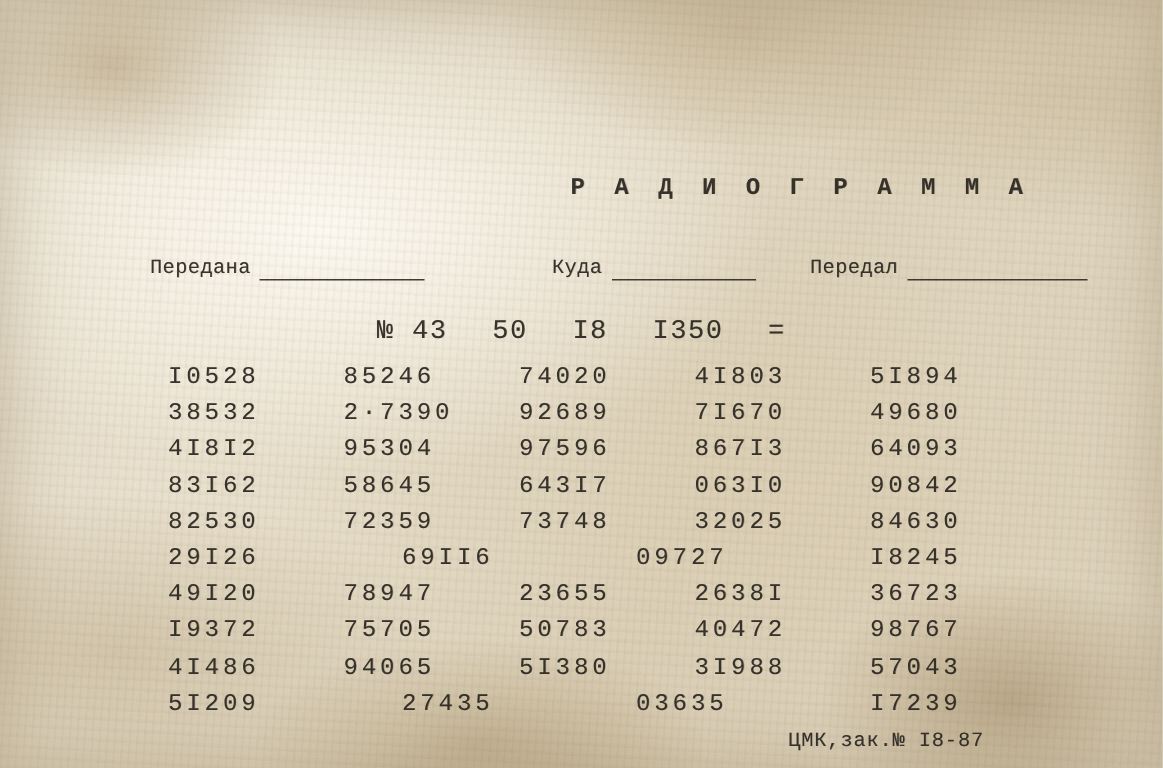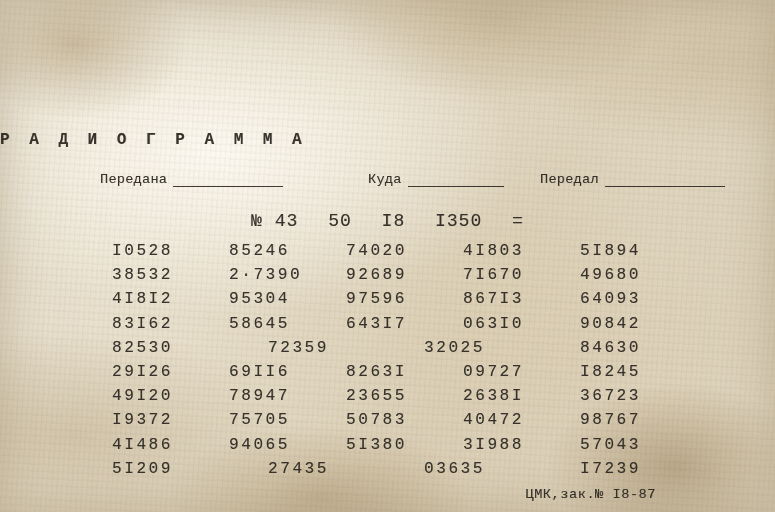--- a/index.html
+++ b/index.html
@@ -75,24 +75,24 @@
 
   
   .ink {
     color: #2a2620;
     text-shadow: 0.4px 0.3px 0 rgba(60,52,40,0.35);
     opacity: 0.93;
   }
 
   #form-title {
     position: absolute;
-    top: 131px;
+    top: 116px;
     left: 0;
     width: 687px;
-    text-align: left;
+    text-align: right;
     font-size: 16px;
     font-weight: bold;
     letter-spacing: 5px;
     font-family: "Liberation Mono", monospace;
   }
 
   #fields-row {
     position: absolute;
     top: 172px;
     left: 100px;
@@ -224,27 +224,27 @@
         <div class="group-row">
           <div class="group">83I62</div>
           <div class="group">58645</div>
           <div class="group">643I7</div>
           <div class="group">063I0</div>
           <div class="group">90842</div>
         </div>
         <div class="group-row">
           <div class="group">82530</div>
           <div class="group">72359</div>
+          <div class="group">73748</div>
           <div class="group">32025</div>
           <div class="group">84630</div>
         </div>
         <div class="group-row">
           <div class="group">29I26</div>
           <div class="group">69II6</div>
-          <div class="group">8263I</div>
           <div class="group">09727</div>
           <div class="group">I8245</div>
         </div>
         <div class="group-row">
           <div class="group">49I20</div>
           <div class="group">78947</div>
           <div class="group">23655</div>
           <div class="group">2638I</div>
           <div class="group">36723</div>
         </div>

